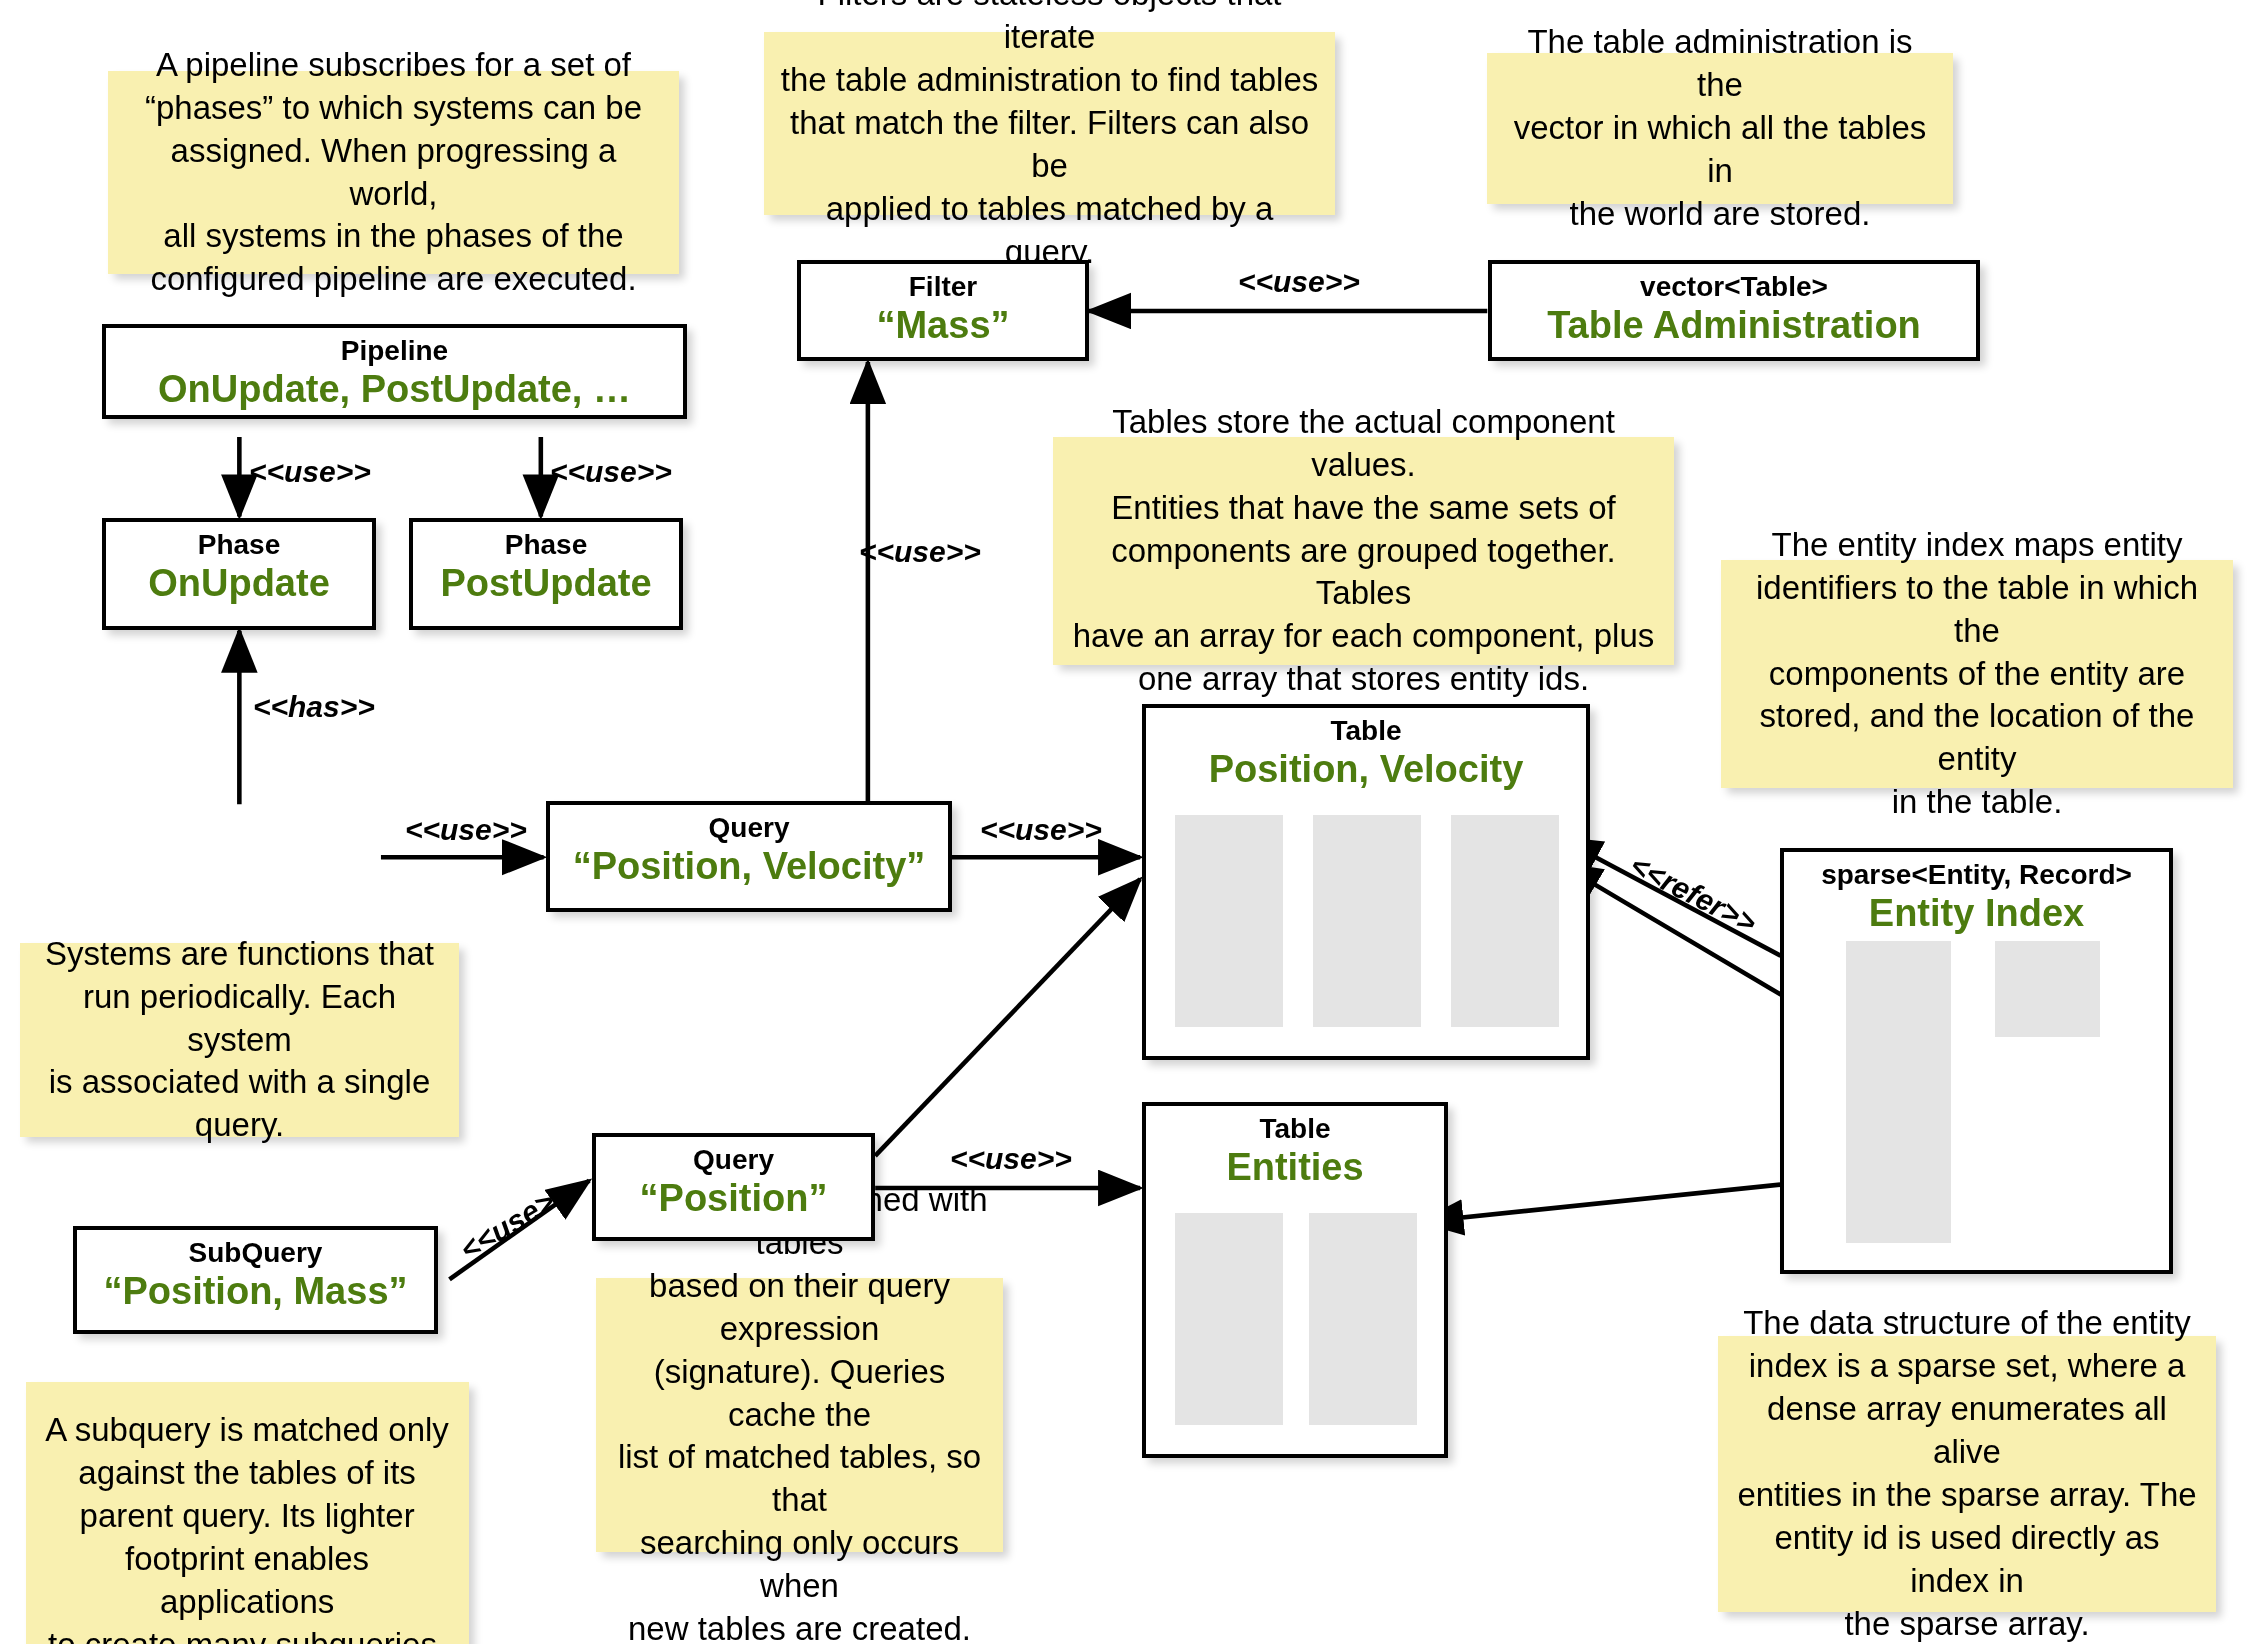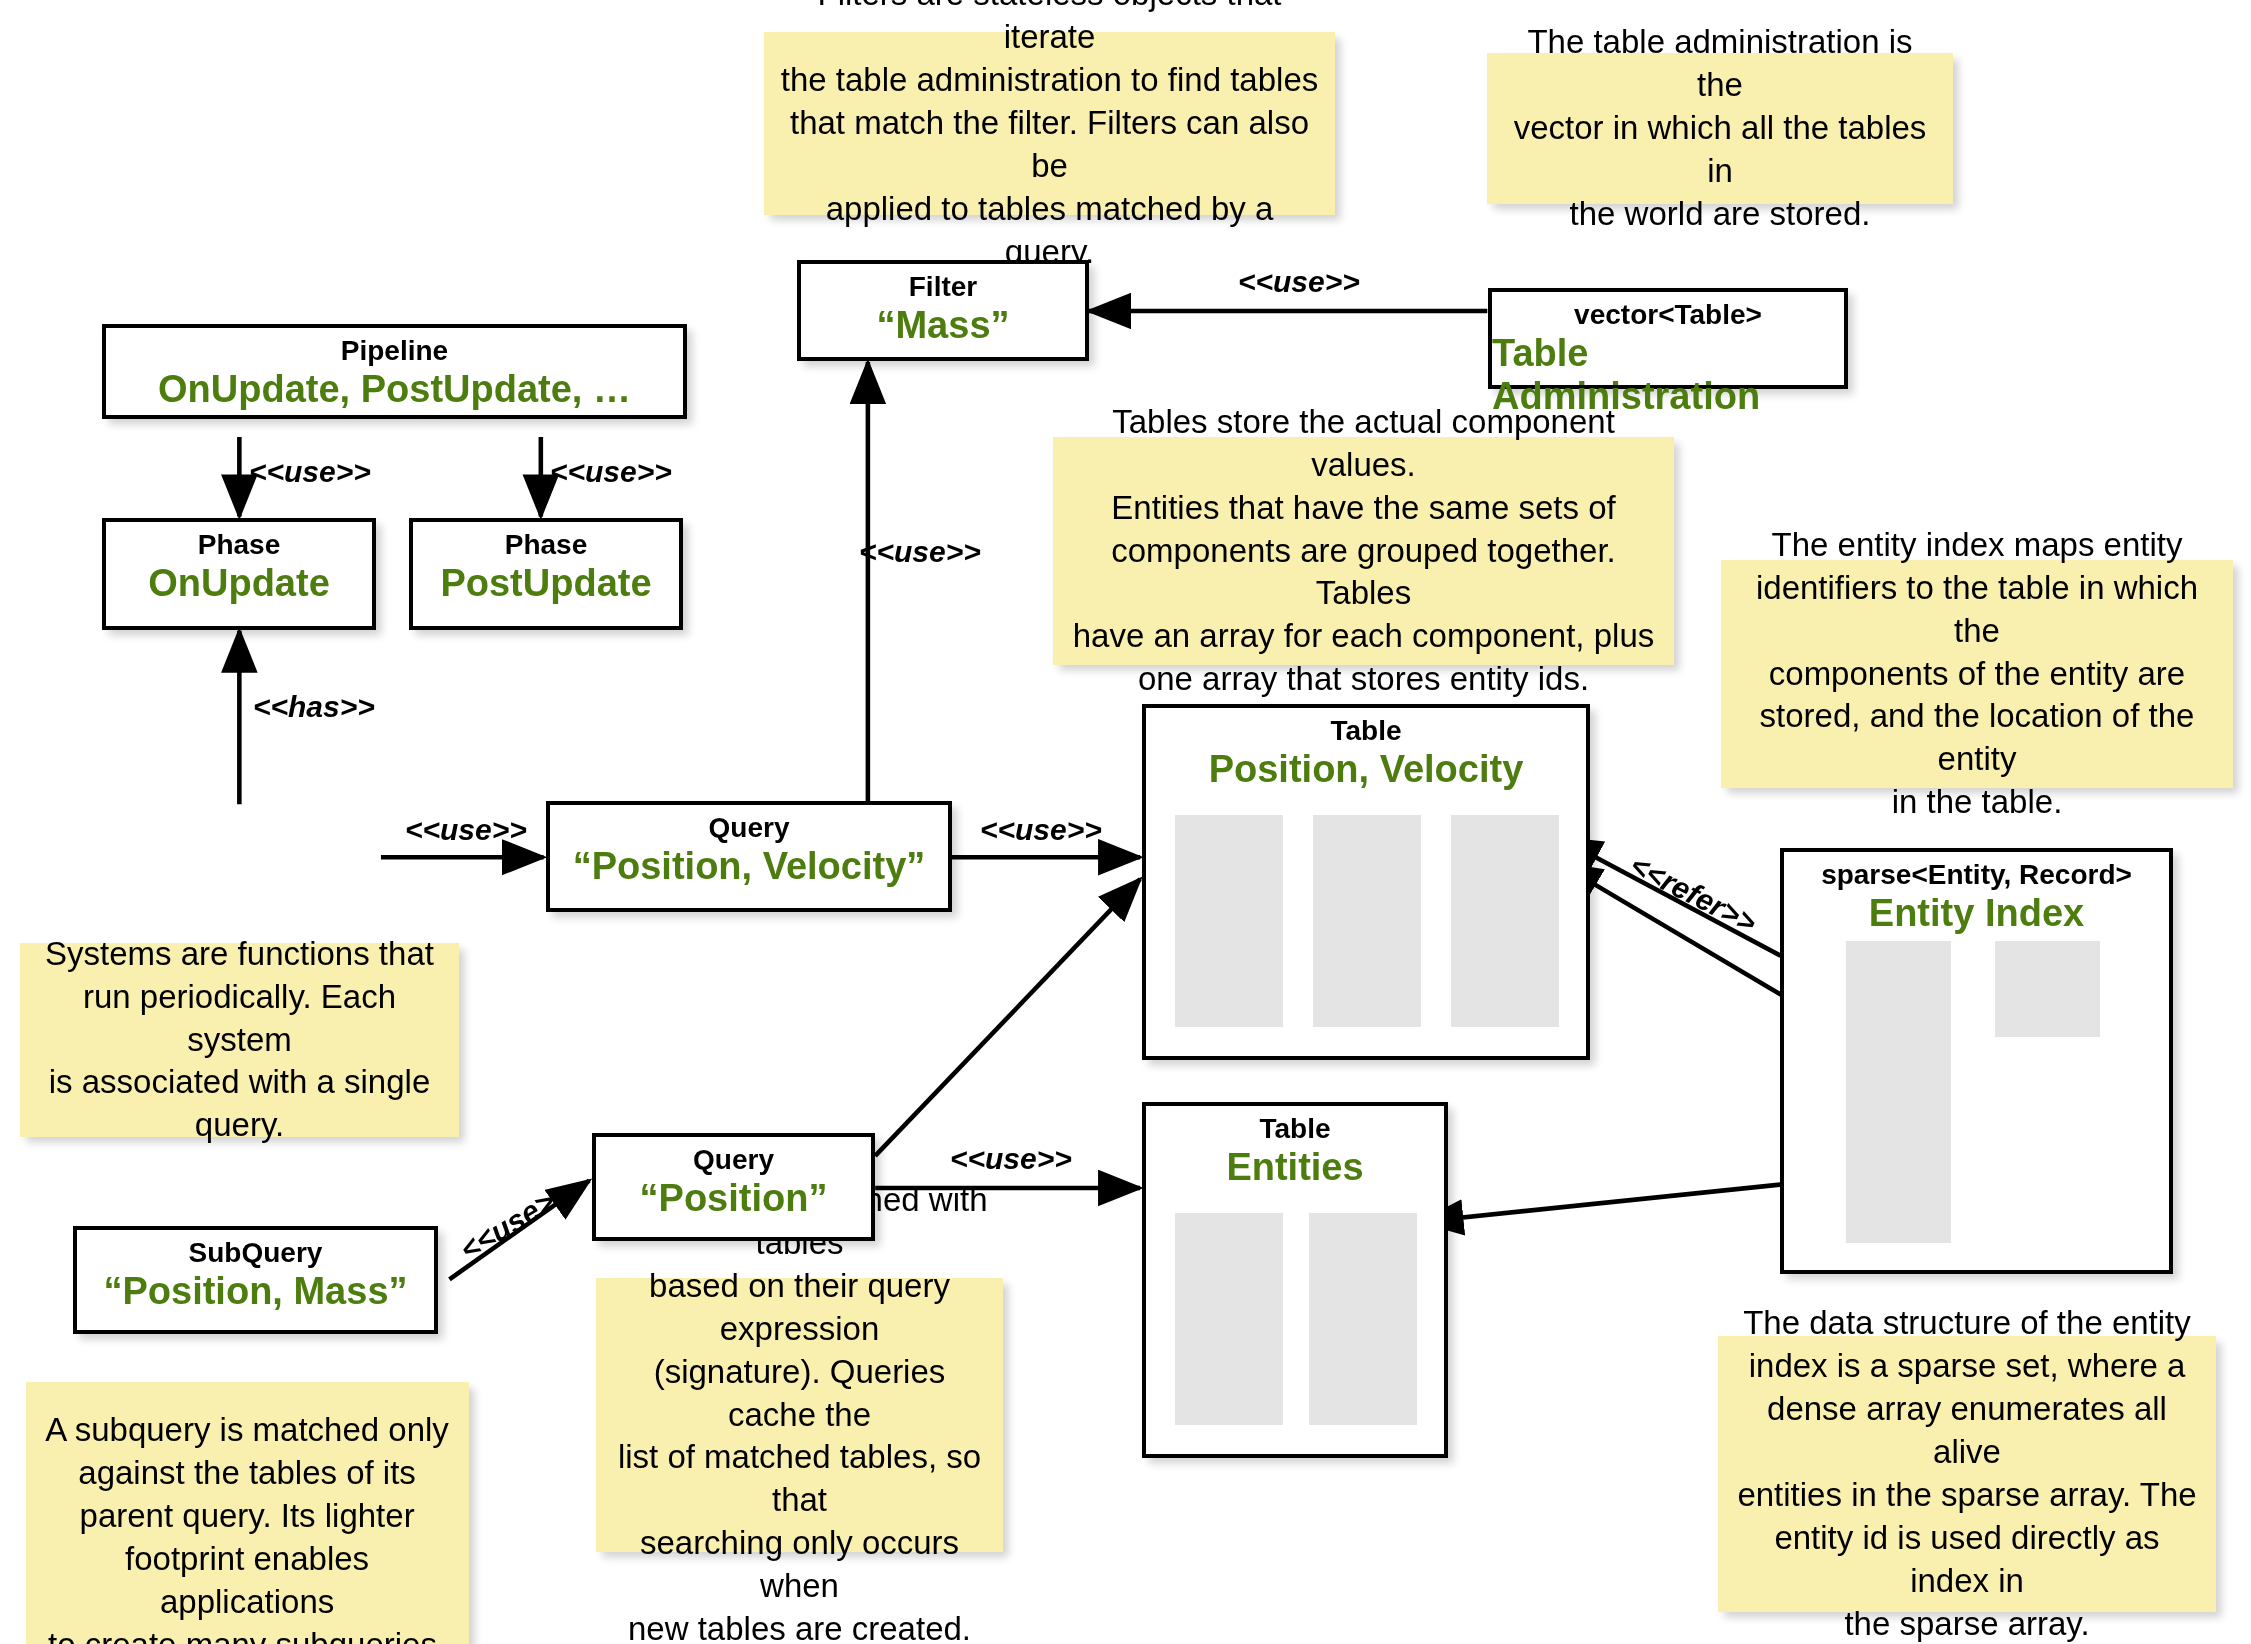--- a/index.html
+++ b/index.html
@@ -90,20 +90,25 @@
 
       <line x1="2030" y1="1288" x2="1556" y2="1337" marker-end="url(#ah)"></line>
 
       <line x1="2183" y1="1055" x2="2121" y2="1055" marker-end="url(#ah)"></line>
       <line x1="2183" y1="1078" x2="2121" y2="1078" marker-end="url(#ah)"></line>
 
       <line x1="2184" y1="1100" x2="2118" y2="1251" marker-end="url(#ah)"></line>
     </g>
   </svg>
 
+  <div class="note" style="left:108px;top:71px;width:571px;height:203px;">A pipeline subscribes for a set of
+“phases” to which systems can be
+assigned. When progressing a world,
+all systems in the phases of the
+configured pipeline are executed.</div>
 
   <div class="note" style="left:764px;top:32px;width:571px;height:183px;">Filters are stateless objects that iterate
 the table administration to find tables
 that match the filter. Filters can also be
 applied to tables matched by a query.</div>
 
   <div class="note" style="left:1487px;top:53px;width:466px;height:151px;">The table administration is the
 vector in which all the tables in
 the world are stored.</div>
 
@@ -163,21 +168,21 @@
   <div class="box" style="left:546px;top:801px;width:406px;height:111px;">
     <div class="stereo">Query</div>
     <div class="title">“Position, Velocity”</div>
   </div>
 
   <div class="box" style="left:797px;top:260px;width:292px;height:101px;">
     <div class="stereo">Filter</div>
     <div class="title">“Mass”</div>
   </div>
 
-  <div class="box" style="left:1488px;top:260px;width:360px;height:101px;margin-top:28px;">
+  <div class="box" style="left:1488px;top:260px;width:492px;height:101px;">
     <div class="stereo">vector&lt;Table&gt;</div>
     <div class="title">Table Administration</div>
   </div>
 
   <div class="box" style="left:1142px;top:704px;width:448px;height:356px;">
     <div class="stereo">Table</div>
     <div class="title">Position, Velocity</div>
   </div>
   <div class="arrays" style="left:1175px;top:815px;width:384px;height:212px;justify-content:space-between;">
     <div class="arr" style="width:108px;height:212px;"></div>

